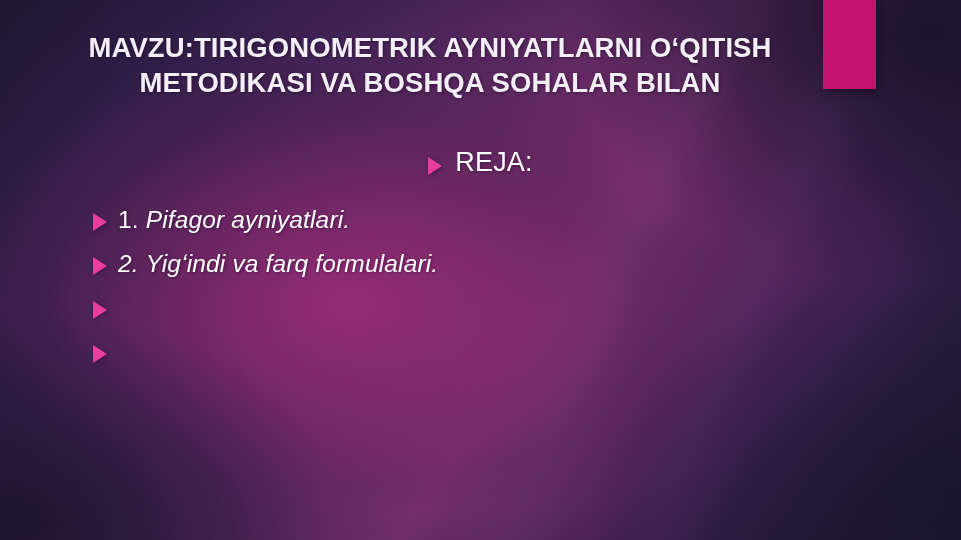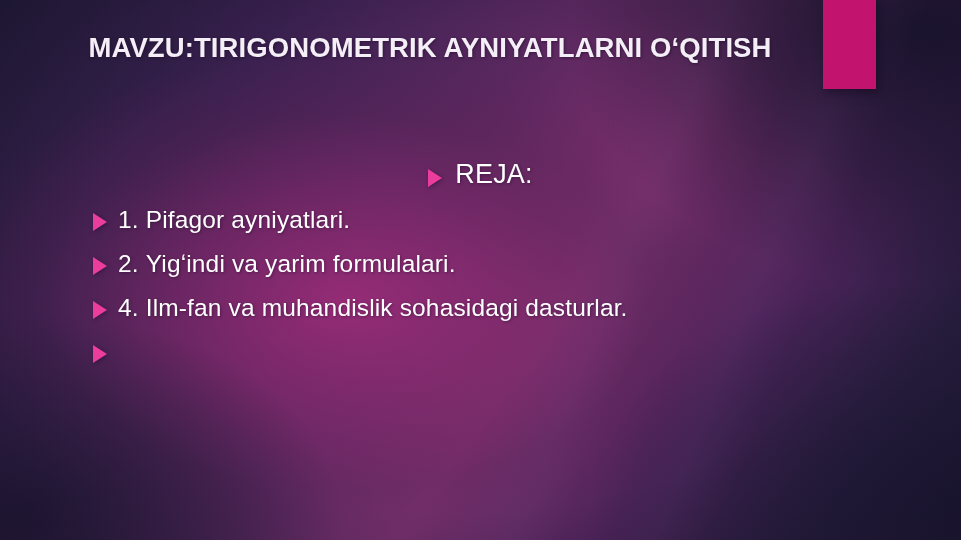--- a/index.html
+++ b/index.html
@@ -120,21 +120,21 @@
     font-weight: bold;
     line-height: 1.28;
     letter-spacing: 0.1px;
     text-shadow: 1px 1px 3px rgba(30, 10, 40, 0.55);
   }
   .title-line { display: block; }
 
   .reja-row {
     position: absolute;
     left: 0;
-    top: 160px;
+    top: 148px;
     width: 961px;
     display: flex;
     justify-content: center;
     align-items: center;
     text-align: center;
   }
   .reja-text {
     color: #ffffff;
     font-size: 27px;
     line-height: 1.1;
@@ -159,20 +159,21 @@
     font-size: 24.5px;
     line-height: 1.2;
     letter-spacing: 0.15px;
     white-space: nowrap;
     text-shadow: 1px 1px 3px rgba(30, 10, 40, 0.45);
   }
   .list-num {
     font-style: normal;
   }
   .list-body {
+    font-style: italic;
   }
 
   
   .bullet {
     flex: 0 0 auto;
     display: inline-block;
     width: 0;
     height: 0;
     border-top: 9px solid transparent;
     border-bottom: 9px solid transparent;
@@ -201,43 +202,43 @@
   <div class="bg-layer bg-dark-br"></div>
   <div class="bg-layer bg-streak"></div>
   <div class="bg-layer bg-vignette"></div>
 
   <div class="accent-bar"></div>
 
   <div class="content">
 
     <div class="title">
       <span class="title-line">MAVZU:TIRIGONOMETRIK AYNIYATLARNI OʻQITISH</span>
+      <span class="title-line">METODIKASI VA BOSHQA SOHALAR BILAN</span>
     </div>
 
     <div class="reja-row">
       <span class="bullet bullet-reja"></span>
       <span class="reja-text">REJA:</span>
     </div>
 
     <div class="reja-list">
 
       <div class="list-item">
         <span class="bullet bullet-list"></span>
         <span class="list-text"><span class="list-num">1.</span>&nbsp;<span class="list-body">Pifagor ayniyatlari.</span></span>
       </div>
 
       <div class="list-item">
         <span class="bullet bullet-list"></span>
-        <span class="list-text"><span class="list-body">2.</span>&nbsp;<span class="list-body">Yigʻindi va yarim formulalari.</span></span>
-      </div>
-
-
-      <div class="list-item">
-        <span class="bullet bullet-list"></span>
-        <span class="list-text"><span class="list-body">4.</span>&nbsp;<span class="list-body">Ilm-fan va muhandislik sohasidagi dasturlar.</span></span>
+        <span class="list-text"><span class="list-body">2.</span>&nbsp;<span class="list-body">Yigʻindi va farq formulalari.</span></span>
+      </div>
+
+
+      <div class="list-item">
+        <span class="bullet bullet-list"></span>
       </div>
 
       <div class="list-item">
         <span class="bullet bullet-list"></span>
       </div>
 
     </div>
   </div>
 </div>
 

